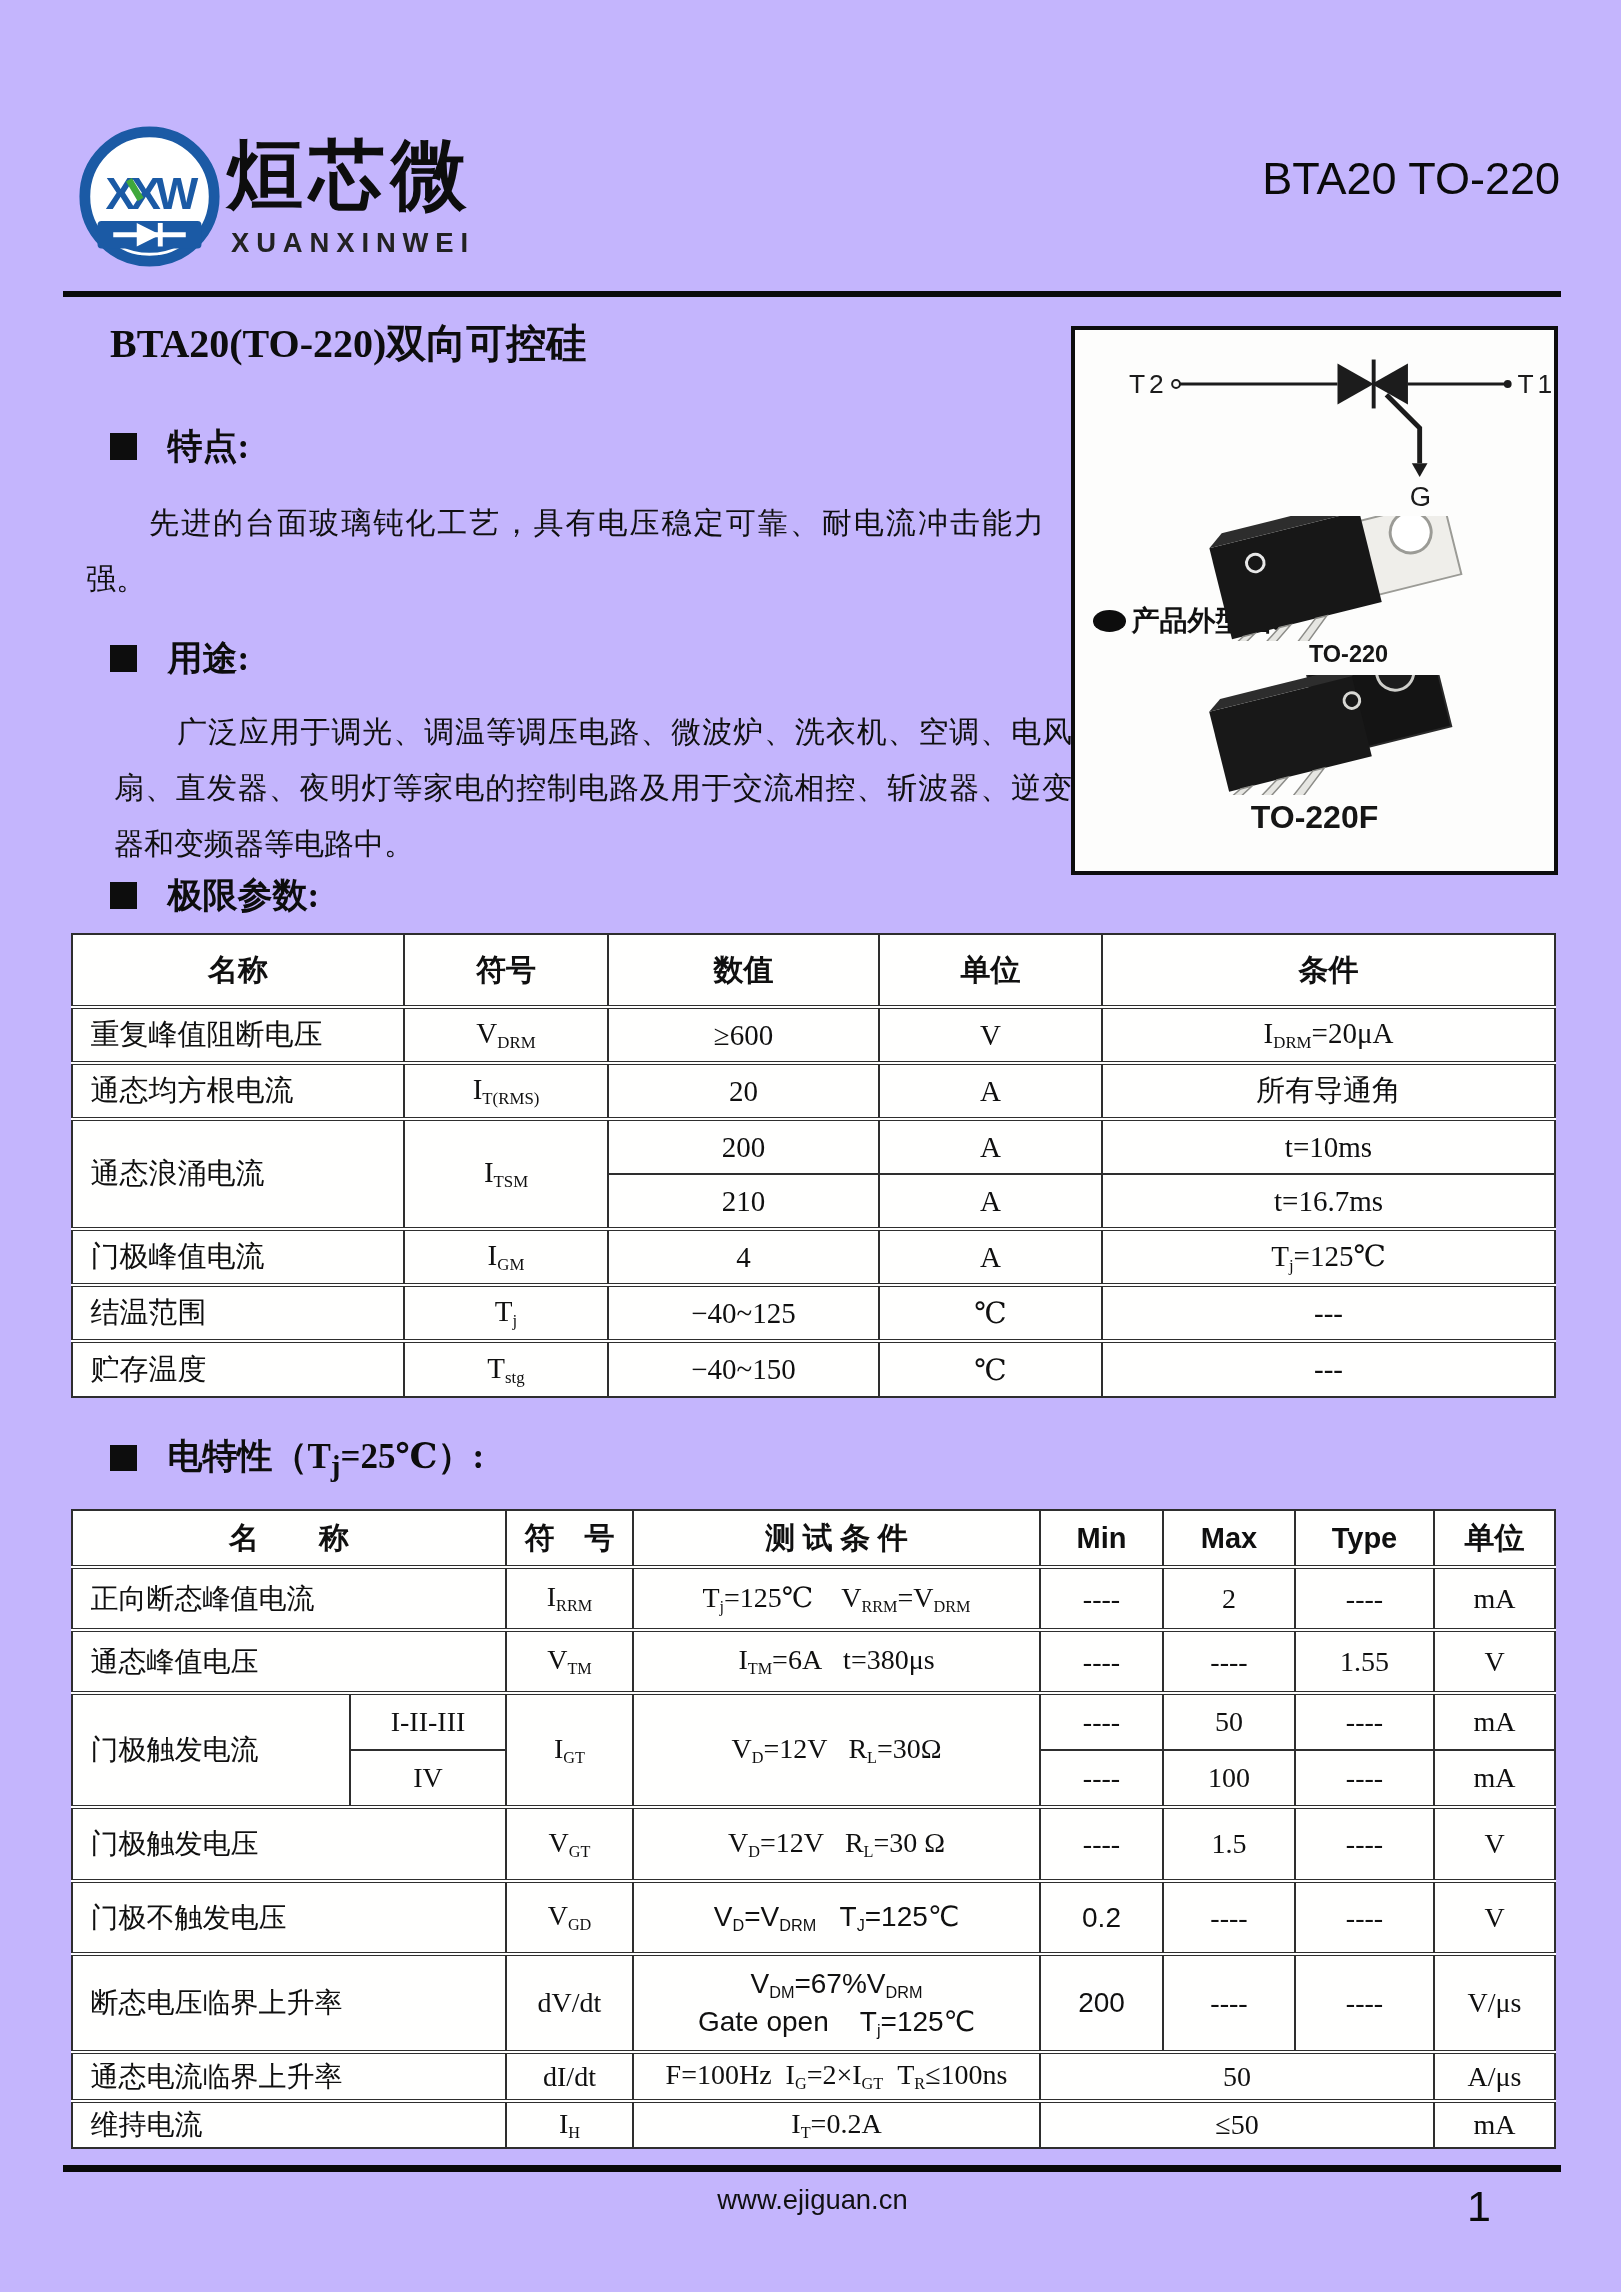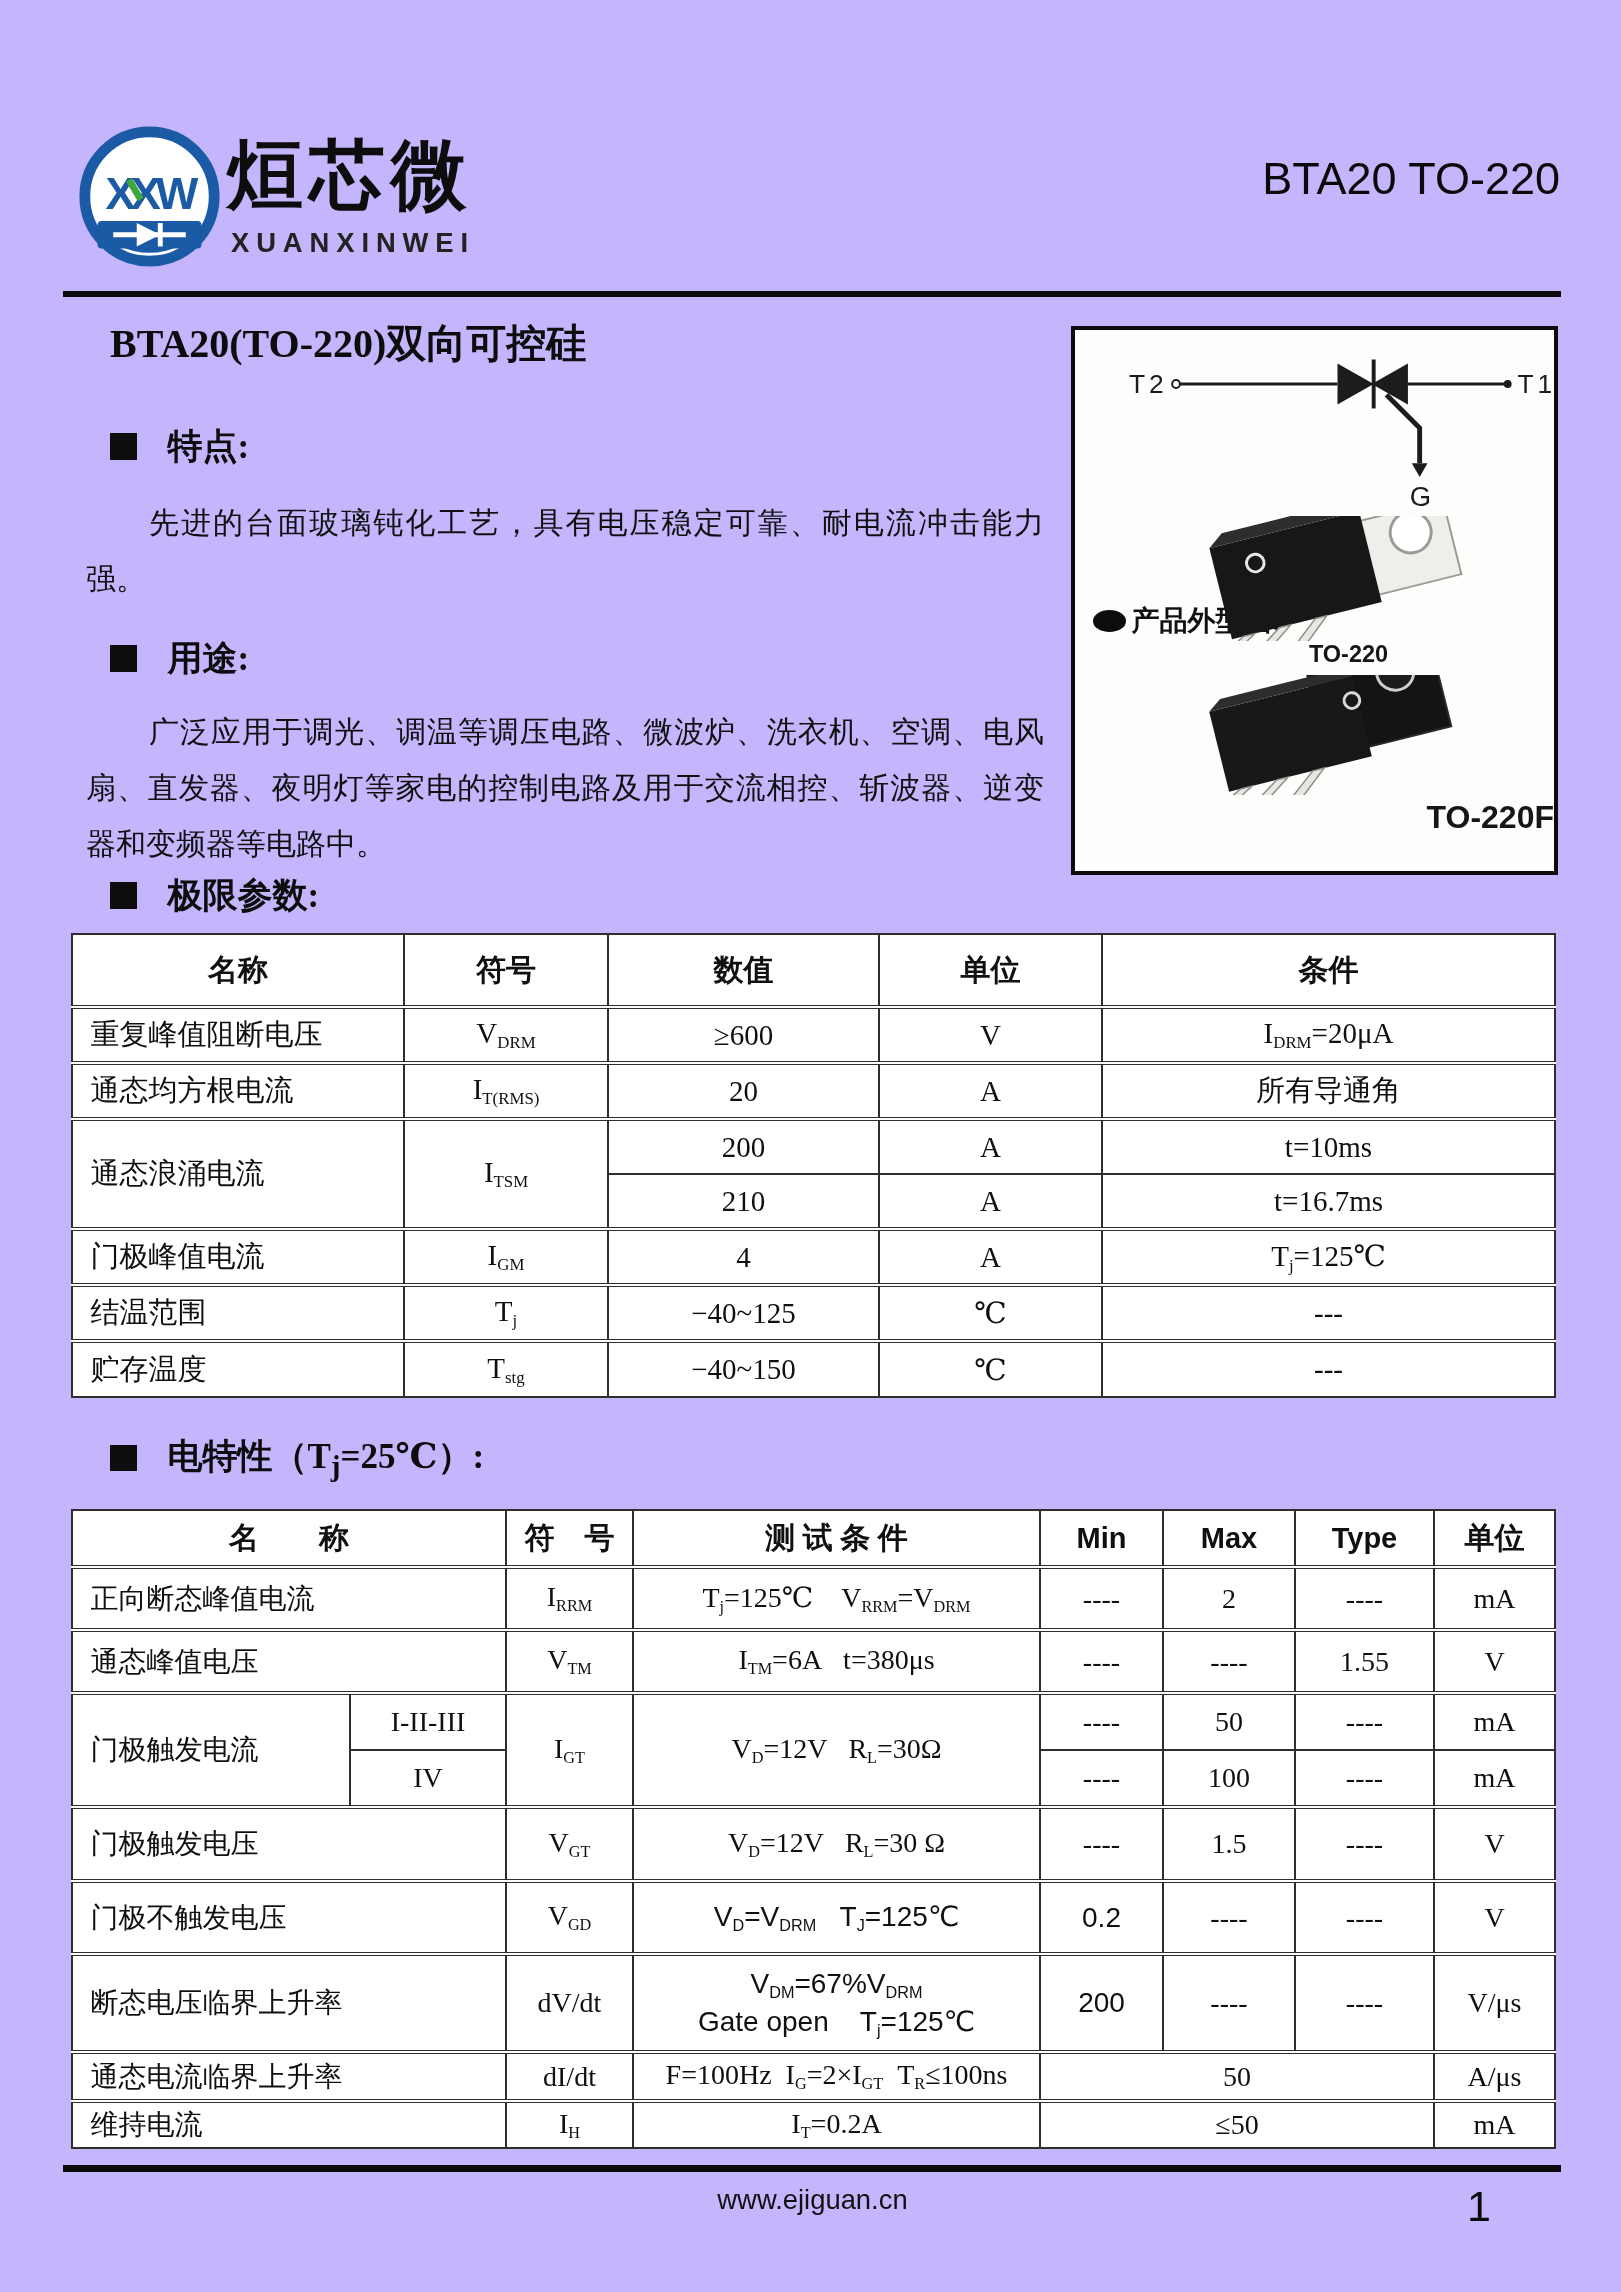--- a/index.html
+++ b/index.html
@@ -21,32 +21,32 @@
   .doc-title{position:absolute;left:110px;top:316px;font-size:40px;font-weight:bold;color:#0d0d0d;}
   .sec-head{position:absolute;display:flex;align-items:center;font-size:35px;font-weight:bold;color:#0d0d0d;}
   .sq{width:26.5px;height:26.5px;background:#0d0d0d;margin-right:31px;flex:0 0 auto;}
   .para{position:absolute;left:86px;width:958px;font-size:30px;line-height:56px;
         text-indent:63px;text-align:justify;color:#101010;}
   .h-features{left:110px;top:423px;}
   .h-uses{left:110px;top:627px;margin-top:8px;}
   .h-limits{left:110px;top:872px;}
   .h-elec{left:110px;top:1433px;}
   .p-features{top:495px;}
-  .p-uses{top:704px;}
+  .p-uses{top:704px;margin-left:28px;}
 
   
   .diagram-box{position:absolute;left:1071px;top:326px;width:487px;height:549px;
                border:4.9px solid #0d0d0d;box-sizing:border-box;background:#fdfdfc;}
   .outline-row{position:absolute;left:17.6px;top:272px;display:flex;align-items:center;
                font-size:28px;font-weight:bold;color:#111;}
   .dot{width:33px;height:21.6px;border-radius:50%;background:#0d0d0d;margin-right:5.9px;}
   .pkg-caption1{position:absolute;left:0;top:311px;width:100%;text-align:center;
                 font-family:"Liberation Sans","DejaVu Sans",sans-serif;
                 font-size:23.5px;font-weight:bold;color:#161616;padding-left:34px;}
-  .pkg-caption2{position:absolute;left:0;top:469px;width:100%;text-align:right;
+  .pkg-caption2{position:absolute;left:0;top:469px;width:100%;text-align:center;
                 font-family:"Liberation Sans","DejaVu Sans",sans-serif;
                 font-size:32px;font-weight:bold;color:#161616;}
   .schem{position:absolute;left:0;top:7.8px;}
   .pkg1{position:absolute;left:29px;top:186px;}
   .pkg2{position:absolute;left:39px;top:345px;}
 
   
   .dtable{position:absolute;left:71px;border-collapse:collapse;table-layout:fixed;
           background:#fffffe;}
   .dtable td{border:2px solid #2e2e2e;text-align:center;vertical-align:middle;

